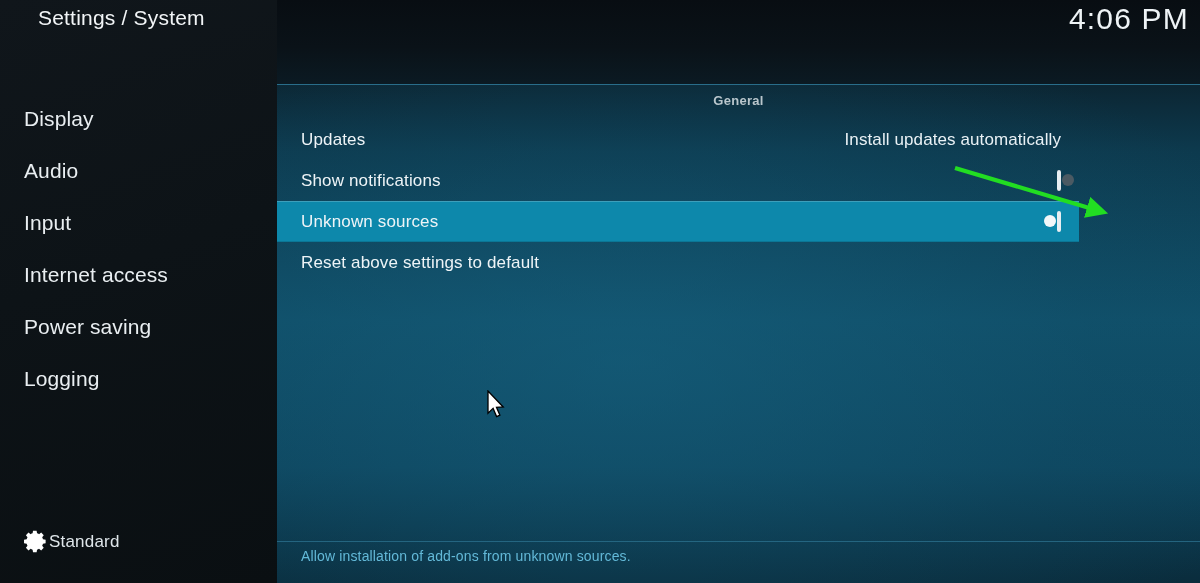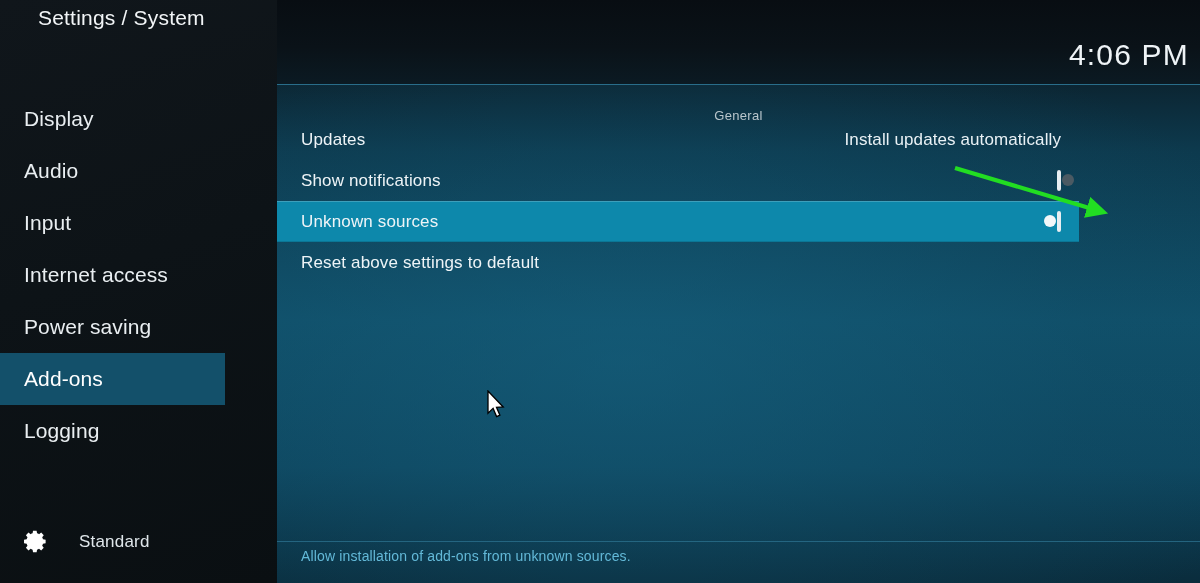--- a/index.html
+++ b/index.html
@@ -34,21 +34,21 @@
     font-size:21px; font-weight:300; color:#e9eef1;
     letter-spacing:0.1px; white-space:nowrap;
     cursor:pointer;
   }
   .side-item.selected {
     background:#13506a;
     color:#ffffff;
   }
   #sidebar-footer {
     position:absolute; left:22px; bottom:28px;
-    display:flex; align-items:center; gap:30px;
+    display:flex; align-items:center; gap:0;
   }
   #gear-icon { width:27px; height:27px; display:block; }
   #sidebar-footer .lbl {
     font-size:17px; font-weight:300; color:#dfe6ea; letter-spacing:0.2px;
   }
 
   
   #main {
     position:absolute; left:277px; top:0; width:923px; height:583px;
     background:
@@ -60,28 +60,27 @@
     position:absolute; left:0; top:0; width:923px; height:85px;
     background:linear-gradient(180deg,#080d12 0%, #0a1218 55%, #0b1a23 100%);
   }
   #topbar-rule {
     position:absolute; left:0; top:84px; width:923px; height:1px;
     background:#2f7c9c; opacity:.85;
   }
   #clock {
     position:absolute; right:11px; top:2px;
     font-size:30px; font-weight:300; color:#eef3f6;
-    letter-spacing:1.2px; white-space:nowrap;margin-top:36px;
+    letter-spacing:1.2px; white-space:nowrap;
   }
   #group-header {
     position:absolute; left:0; top:93px; width:923px;
     text-align:center;
-    font-size:13px; font-weight:normal; color:#b9c6cc;
+    font-size:13px; font-weight:bold; color:#b9c6cc;
     letter-spacing:0.3px;
-    margin-top:15px;
   }
 
   #rows { position:absolute; left:0; top:119px; width:802px; }
   .srow {
     position:relative; height:41px;
     display:flex; align-items:center;
     padding:0 0 0 24px;
     cursor:pointer;
   }
   .srow.highlight {
@@ -194,23 +193,20 @@
         <span>Audio</span>
       </div>
       <div class="side-item">
         <span>Input</span>
       </div>
       <div class="side-item">
         <span>Internet access</span>
       </div>
       <div class="side-item">
         <span>Power saving</span>
-      </div>
-      <div class="side-item selected">
-        <span>Add-ons</span>
       </div>
       <div class="side-item">
         <span>Logging</span>
       </div>
     </div>
 
     <div id="sidebar-footer">
       <svg id="gear-icon" viewBox="0 0 24 24" aria-hidden="true">
         <path fill="#ffffff" d="M12 8.2a3.8 3.8 0 1 0 0 7.6 3.8 3.8 0 0 0 0-7.6zm0 5.9a2.1 2.1 0 1 1 0-4.2 2.1 2.1 0 0 1 0 4.2z"></path>
         <path fill="#ffffff" d="M21 13.6v-3.2l-2.35-.38a6.9 6.9 0 0 0-.72-1.74l1.4-1.93-2.27-2.27-1.93 1.4a6.9 6.9 0 0 0-1.74-.72L12.99 2.4H9.8L9.42 4.76a6.9 6.9 0 0 0-1.74.72L5.75 4.08 3.48 6.35l1.4 1.93a6.9 6.9 0 0 0-.72 1.74L1.8 10.4v3.2l2.36.38c.16.62.41 1.2.72 1.74l-1.4 1.93 2.27 2.27 1.93-1.4c.54.31 1.12.56 1.74.72l.38 2.36h3.2l.38-2.36a6.9 6.9 0 0 0 1.74-.72l1.93 1.4 2.27-2.27-1.4-1.93c.31-.54.56-1.12.72-1.74L21 13.6z"></path>

